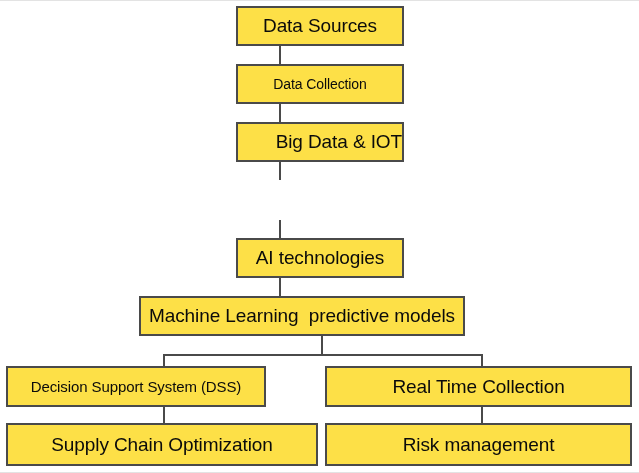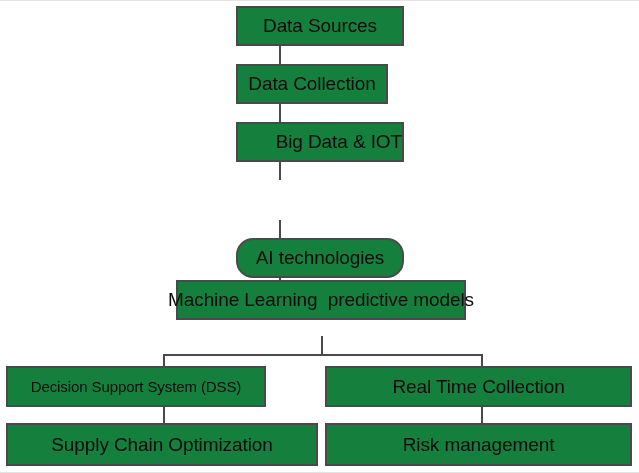--- a/index.html
+++ b/index.html
@@ -14,21 +14,21 @@
   #canvas {
     position: relative;
     width: 639px;
     height: 473px;
     background: #ffffff;
     overflow: hidden;
   }
   .node {
     position: absolute;
     box-sizing: border-box;
-    background: #15803d;
+    background: #fde047;
     border: 2px solid #4a4a4a;
     display: flex;
     align-items: center;
     justify-content: center;
     text-align: center;
     color: #0b0b0b;
     font-weight: 400;
     letter-spacing: -0.1px;
     white-space: pre;
     line-height: 1.05;
@@ -64,38 +64,38 @@
 
 <div id="canvas">
 
   <div class="edge-top"></div>
 
   <div class="node" style="left:236px; top:6px; width:168px; height:40px; font-size:19px;">
     <span class="node-label">Data Sources</span>
   </div>
   <div class="conn-v" style="left:279px; top:46px; height:18px;"></div>
 
-  <div class="node" style="left:236px; top:64px; width:152px; height:40px; font-size:19px;">
+  <div class="node" style="left:236px; top:64px; width:168px; height:40px; font-size:14px;">
     <span class="node-label">Data Collection</span>
   </div>
   <div class="conn-v" style="left:279px; top:104px; height:18px;"></div>
 
   <div class="node" style="left:236px; top:122px; width:168px; height:40px; font-size:19px;justify-content:flex-end;">
     <span class="node-label">Big Data &amp; IOT</span>
   </div>
   <div class="conn-v" style="left:279px; top:162px; height:18px;"></div>
 
   <div class="conn-v" style="left:279px; top:220px; height:18px;"></div>
 
-  <div class="node" style="left:236px; top:238px; width:168px; height:40px; font-size:19px;border-radius:17px;">
+  <div class="node" style="left:236px; top:238px; width:168px; height:40px; font-size:19px;">
     <span class="node-label">AI technologies</span>
   </div>
   <div class="conn-v" style="left:279px; top:278px; height:18px;"></div>
 
-  <div class="node" style="left:139px; top:280px; width:290px; height:40px; font-size:19px;margin-left:37px;">
+  <div class="node" style="left:139px; top:296px; width:326px; height:40px; font-size:19px;">
     <span class="node-label">Machine Learning  predictive models</span>
   </div>
 
   <div class="conn-v" style="left:321px; top:336px; height:19px;"></div>
   <div class="conn-h" style="left:163px; top:354px; width:320px;"></div>
   <div class="conn-v" style="left:163px; top:354px; height:12px;"></div>
   <div class="conn-v" style="left:481px; top:354px; height:12px;"></div>
 
   <div class="node" style="left:6px; top:366px; width:260px; height:41px; font-size:15px;">
     <span class="node-label">Decision Support System (DSS)</span>

